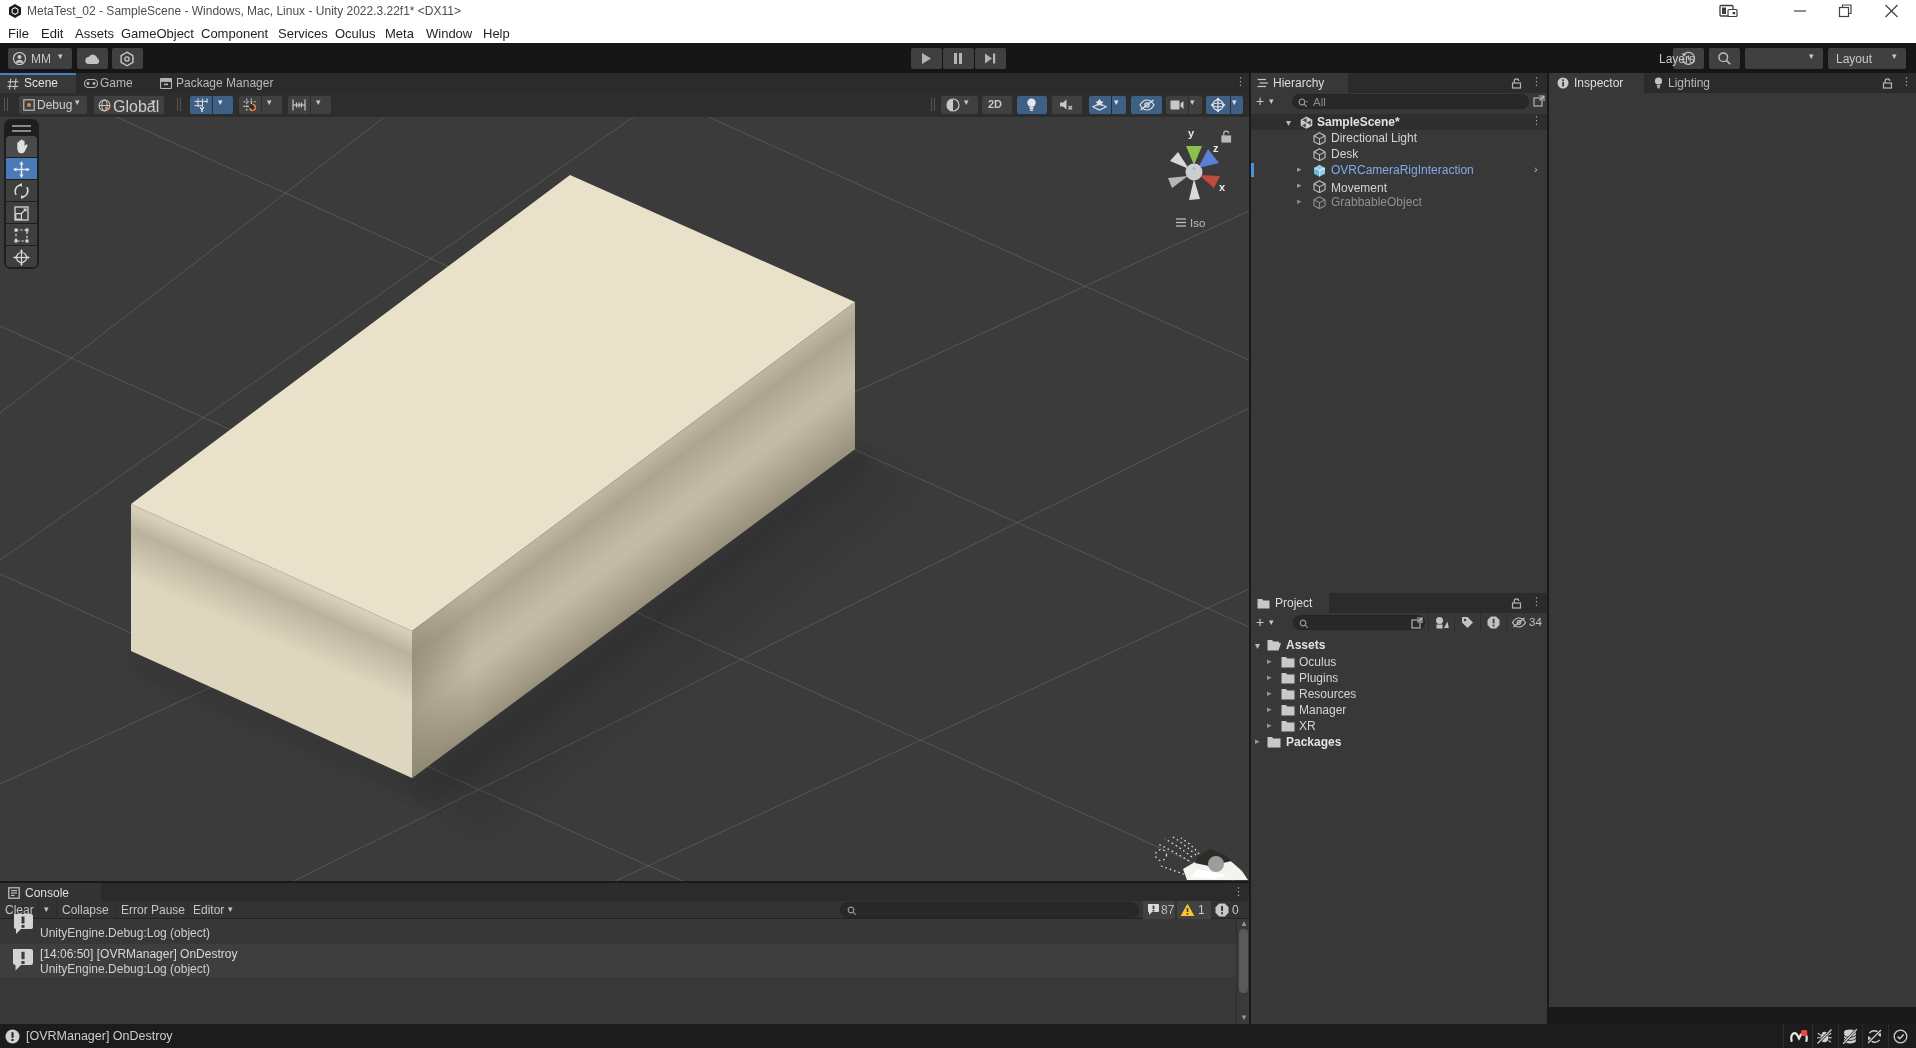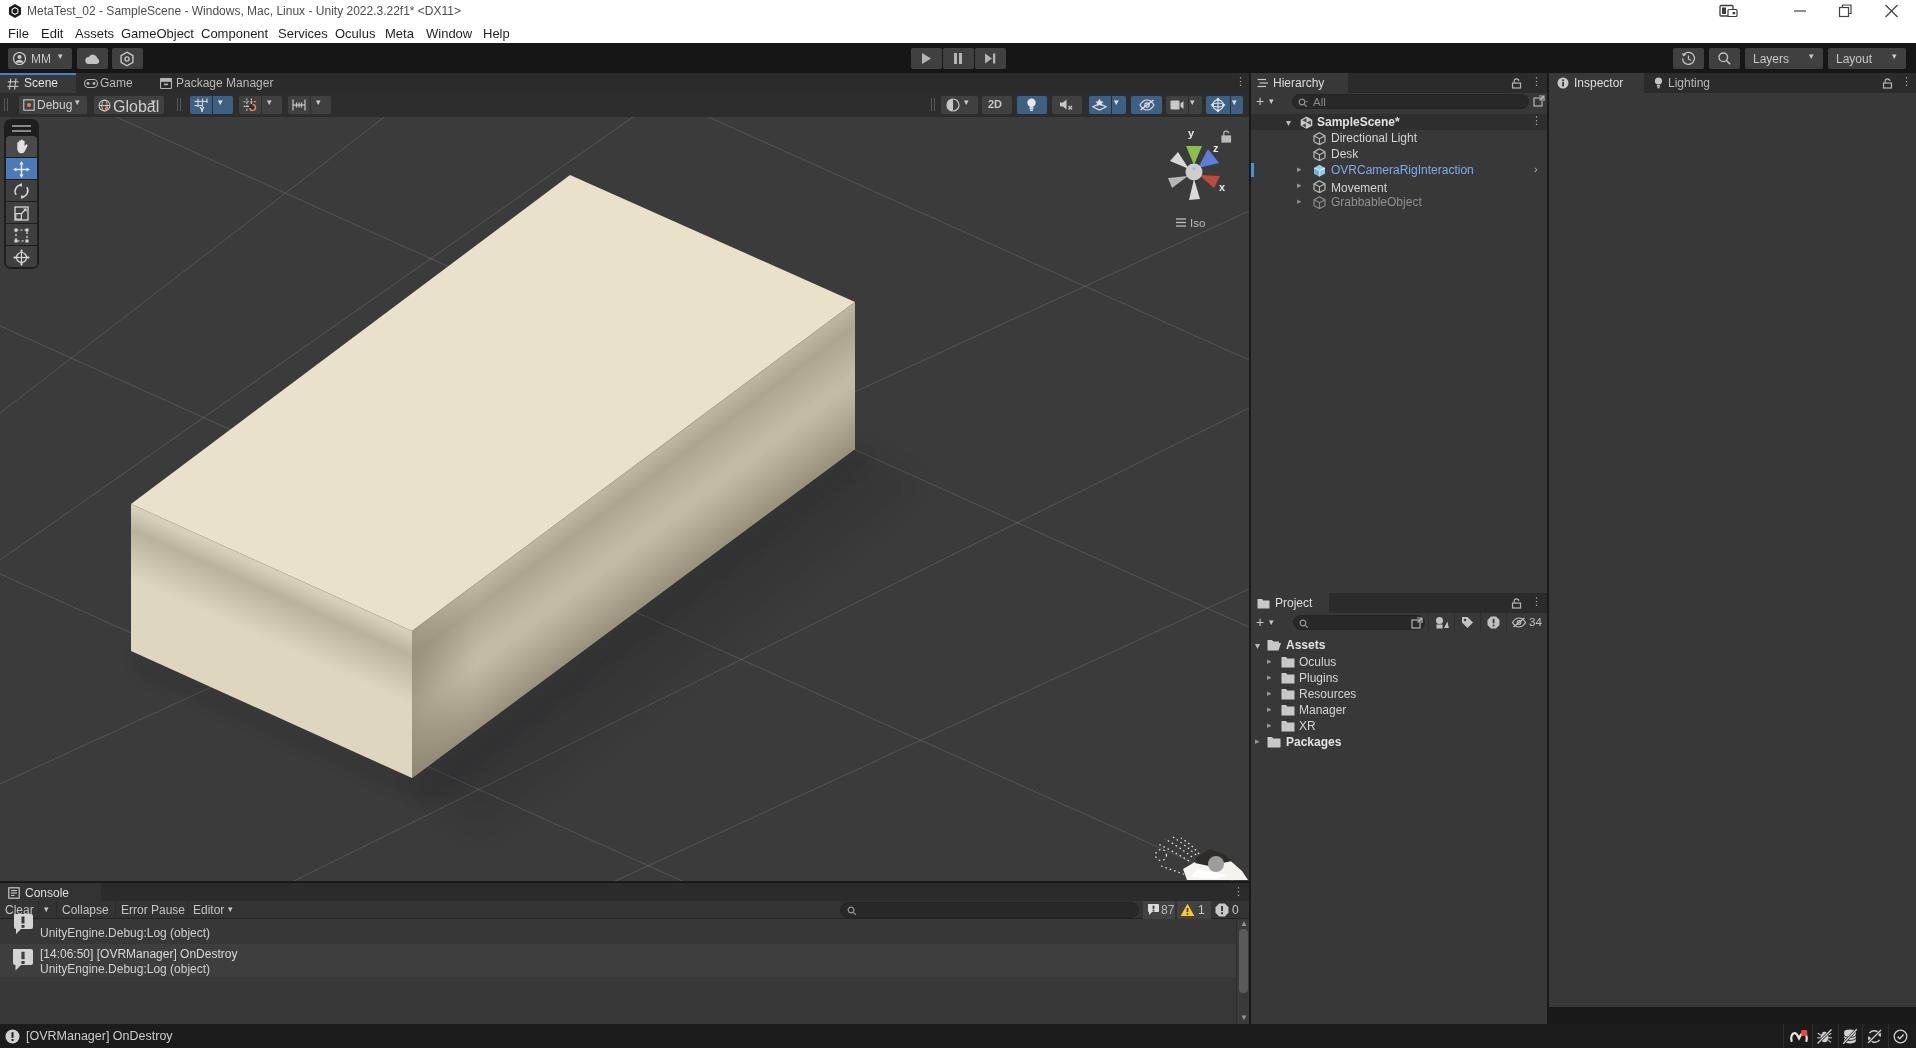--- a/index.html
+++ b/index.html
@@ -97,21 +97,21 @@
     <path d="M2.2 4.5 A6 6 0 1 1 1.5 7.5" fill="none" stroke="#c0c0c0" stroke-width="1.3"></path>
     <path d="M0.6 2 L2.6 5.6 L5.4 3.4 Z" fill="#c0c0c0"></path>
     <path d="M7.5 4.5 L7.5 8 L10 9.5" fill="none" stroke="#c0c0c0" stroke-width="1.2"></path>
   </svg>
   <div class="btn" style="left:1709px;top:5px;width:31px;height:21px;"></div>
   <svg class="abs" style="left:1717px;top:8px;" width="15" height="15" viewBox="0 0 15 15">
     <circle cx="6.3" cy="6.3" r="4.3" fill="none" stroke="#c0c0c0" stroke-width="1.4"></circle>
     <line x1="9.6" y1="9.6" x2="13.2" y2="13.2" stroke="#c0c0c0" stroke-width="1.5"></line>
   </svg>
   <div class="btn" style="left:1745px;top:5px;width:78px;height:21px;"></div>
-  <div class="txt" style="left:1753px;top:9px;font-size:12px;color:#c8c8c8;">Layers</div>
+  <div class="txt" style="left:1659px;top:9px;font-size:12px;color:#c8c8c8;">Layers</div>
   <div class="txt" style="left:1809px;top:8px;font-size:9px;color:#c8c8c8;">▾</div>
   <div class="btn" style="left:1828px;top:5px;width:78px;height:21px;"></div>
   <div class="txt" style="left:1836px;top:9px;font-size:12px;color:#c8c8c8;">Layout</div>
   <div class="txt" style="left:1892px;top:8px;font-size:9px;color:#c8c8c8;">▾</div>
 </div>
 
 <div class="panel" style="left:0;top:73px;width:1249px;height:808px;background:#2b2b2b;" id="scenepanel">
 
   <div class="tabrow">
     <div class="tab" style="left:0;width:76px;border-top:2px solid #4680c2;"></div>

